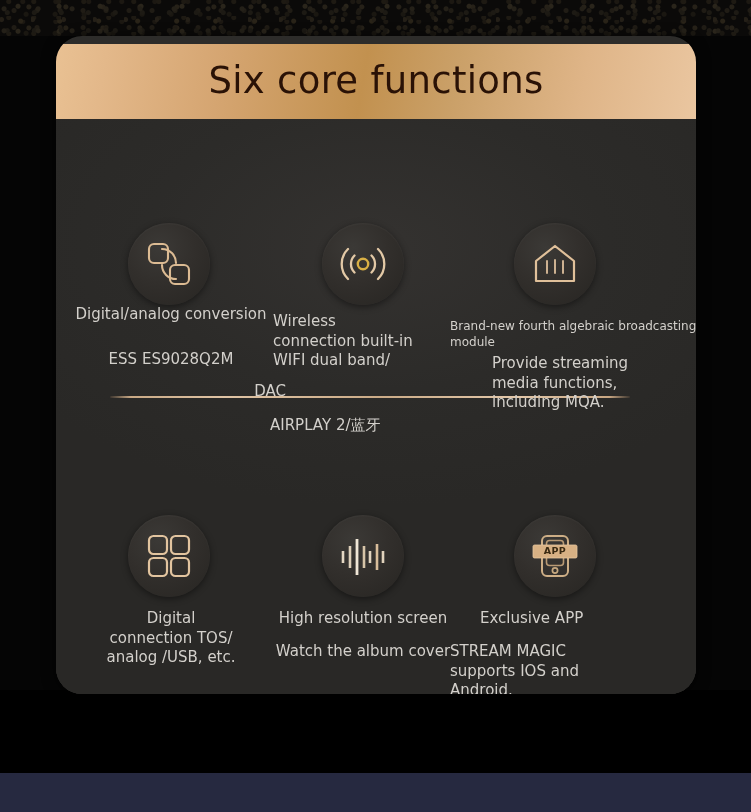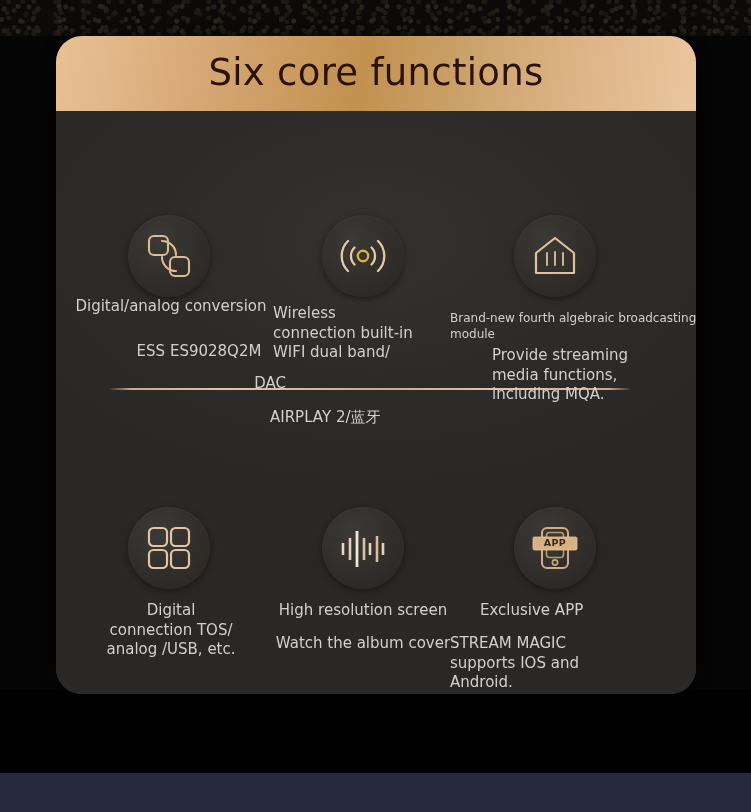--- a/index.html
+++ b/index.html
@@ -74,20 +74,21 @@
   
   #card-header {
     position: relative;
     height: 75px;
     background: linear-gradient(100deg,
         #e9c193 0%, #e3b88a 8%, #d5a571 26%,
         #c2914f 48%, #caa068 62%, #dfb588 82%, #eac6a0 100%);
     display: flex;
     align-items: center;
     justify-content: center;
+    margin-top: 8px;
   }
   #card-title {
     font-size: 37px;
     color: #2a1206;
     letter-spacing: 0.3px;
     font-family: "DejaVu Sans", sans-serif;
     font-weight: 400;
     transform: translateY(-1px);
   }
 
@@ -187,21 +188,21 @@
         <div class="feature" style="left:0px; top:0px;">
           <div class="icon-circle" style="left:72px; top:104px;">
             <svg width="50" height="50" viewBox="0 0 50 50" aria-hidden="true">
               <rect x="5" y="5" width="19" height="19" rx="5" ry="5" fill="none" stroke="#dcbb93" stroke-width="2.1"></rect>
               <rect x="26" y="26" width="19" height="19" rx="5" ry="5" fill="none" stroke="#dcbb93" stroke-width="2.1"></rect>
               <path d="M28 22 A 14 14 0 0 0 14 8" fill="none" stroke="#dcbb93" stroke-width="2.1" stroke-linecap="round" transform="translate(4,2)"></path>
               <path d="M22 28 A 14 14 0 0 0 36 42" fill="none" stroke="#dcbb93" stroke-width="2.1" stroke-linecap="round" transform="translate(-4,-2)"></path>
             </svg>
           </div>
           <div class="ftext title center" style="left:0px; top:186px; width:230px;">Digital/analog conversion</div>
-          <div class="ftext sub center" style="left:0px; top:231px; width:230px;padding-left:28px;">ESS ES9028Q2M</div>
+          <div class="ftext sub center" style="left:0px; top:231px; width:230px;">ESS ES9028Q2M</div>
           <div class="ftext sub center" style="left:0px; top:263px; width:230px;text-align:right;">DAC</div>
         </div>
 
         <div class="feature" style="left:192px; top:0px;">
           <div class="icon-circle" style="left:74px; top:104px;">
             <svg width="54" height="54" viewBox="0 0 54 54" aria-hidden="true">
               <circle cx="27" cy="27" r="5.2" fill="none" stroke="#d9b045" stroke-width="2.4"></circle>
               <path d="M18.5 18.5 A 12 12 0 0 0 18.5 35.5" fill="none" stroke="#e3c9a6" stroke-width="2.3" stroke-linecap="round"></path>
               <path d="M35.5 18.5 A 12 12 0 0 1 35.5 35.5" fill="none" stroke="#e3c9a6" stroke-width="2.3" stroke-linecap="round"></path>
               <path d="M12 12 A 21 21 0 0 0 12 42" fill="none" stroke="#e3c9a6" stroke-width="2.3" stroke-linecap="round"></path>

